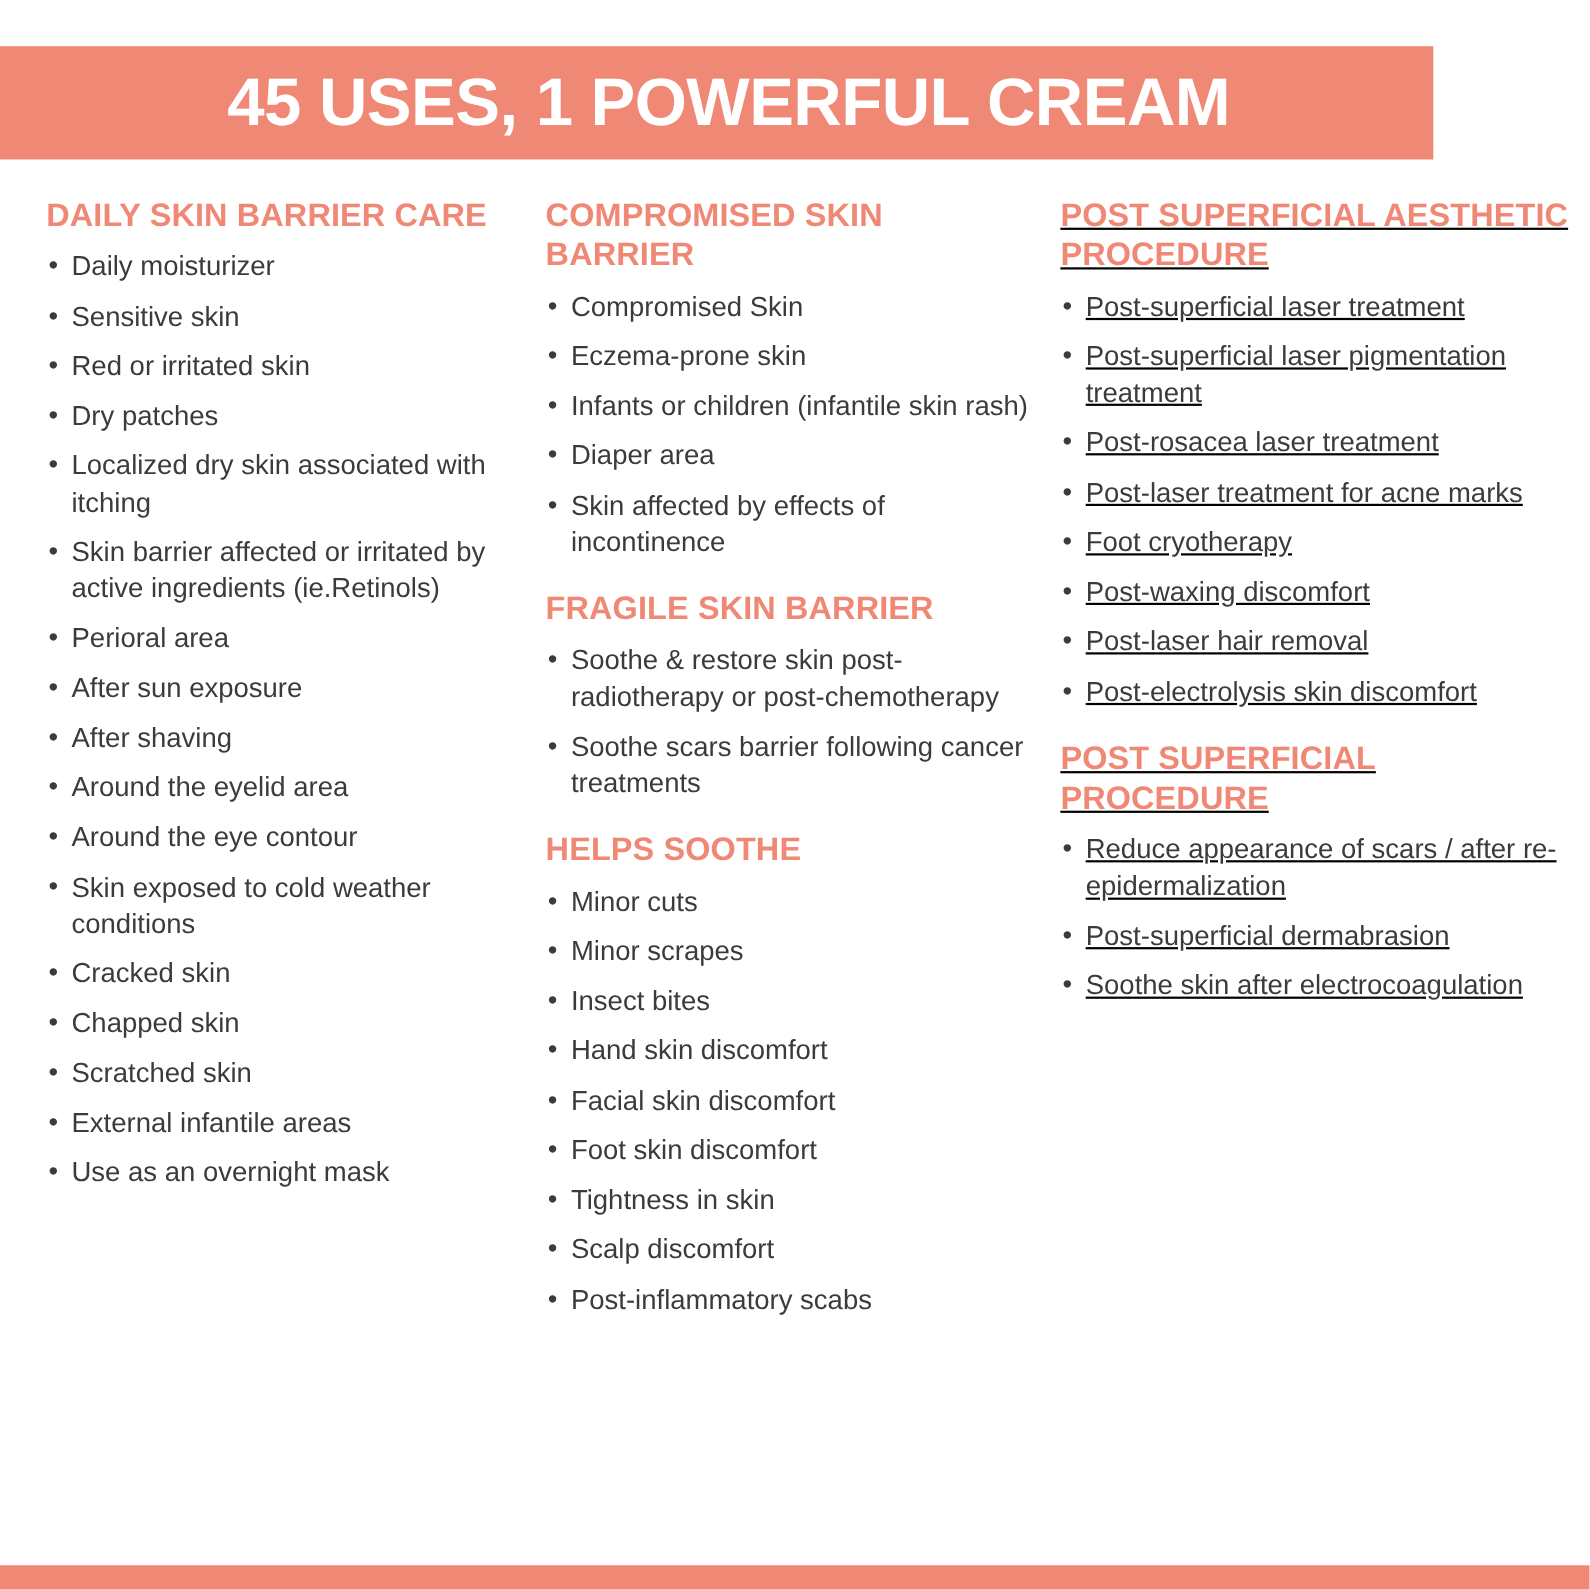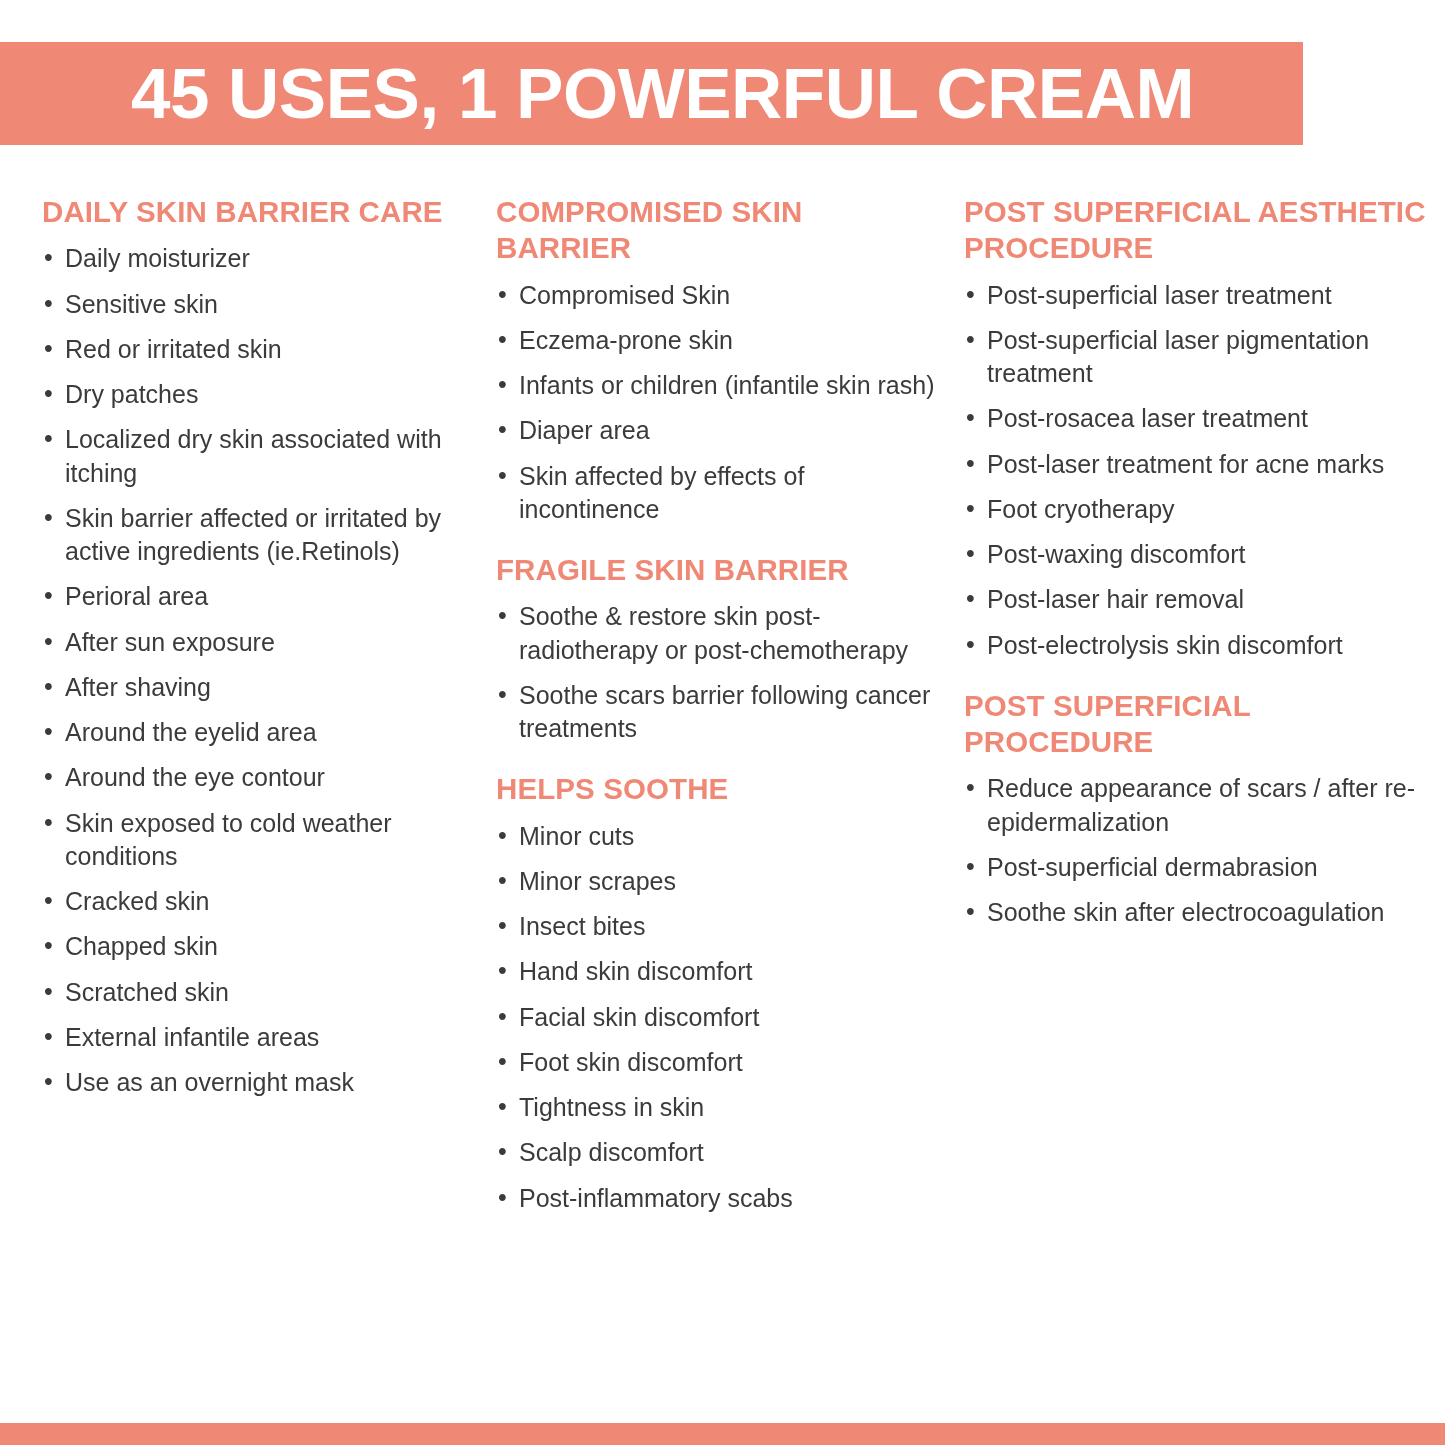--- a/index.html
+++ b/index.html
@@ -29,21 +29,21 @@
     background: #f08876;
     display: flex;
     align-items: center;
     justify-content: center;
     box-sizing: border-box;
     padding-left: 40px;
     padding-right: 18px;
   }
   .banner-title {
     color: #ffffff;
-    font-size: 71px;
+    font-size: 61px;
     font-weight: bold;
     letter-spacing: -0.5px;
     line-height: 1;
     white-space: nowrap;
     text-align: center;
   }
   .bottom-bar {
     position: absolute;
     left: 0;
     bottom: 0;
@@ -54,25 +54,24 @@
   .columns {
     position: absolute;
     left: 0;
     top: 178px;
     width: 1445px;
     display: flex;
     align-items: flex-start;
   }
   .col {
     box-sizing: border-box;
-    margin-top: 16px;
   }
   .col-1 { width: 470px; padding-left: 42px; }
   .col-2 { width: 468px; padding-left: 26px; }
-  .col-3 { width: 507px; padding-left: 26px; }
+  .col-3 { width: 507px; padding-left: 26px; text-decoration: underline; }
 
   .sec-title {
     color: #f08876;
     font-weight: bold;
     font-size: 29.5px;
     line-height: 1.23;
     letter-spacing: 0.1px;
     margin: 0 0 12px 0;
     text-transform: uppercase;
   }

